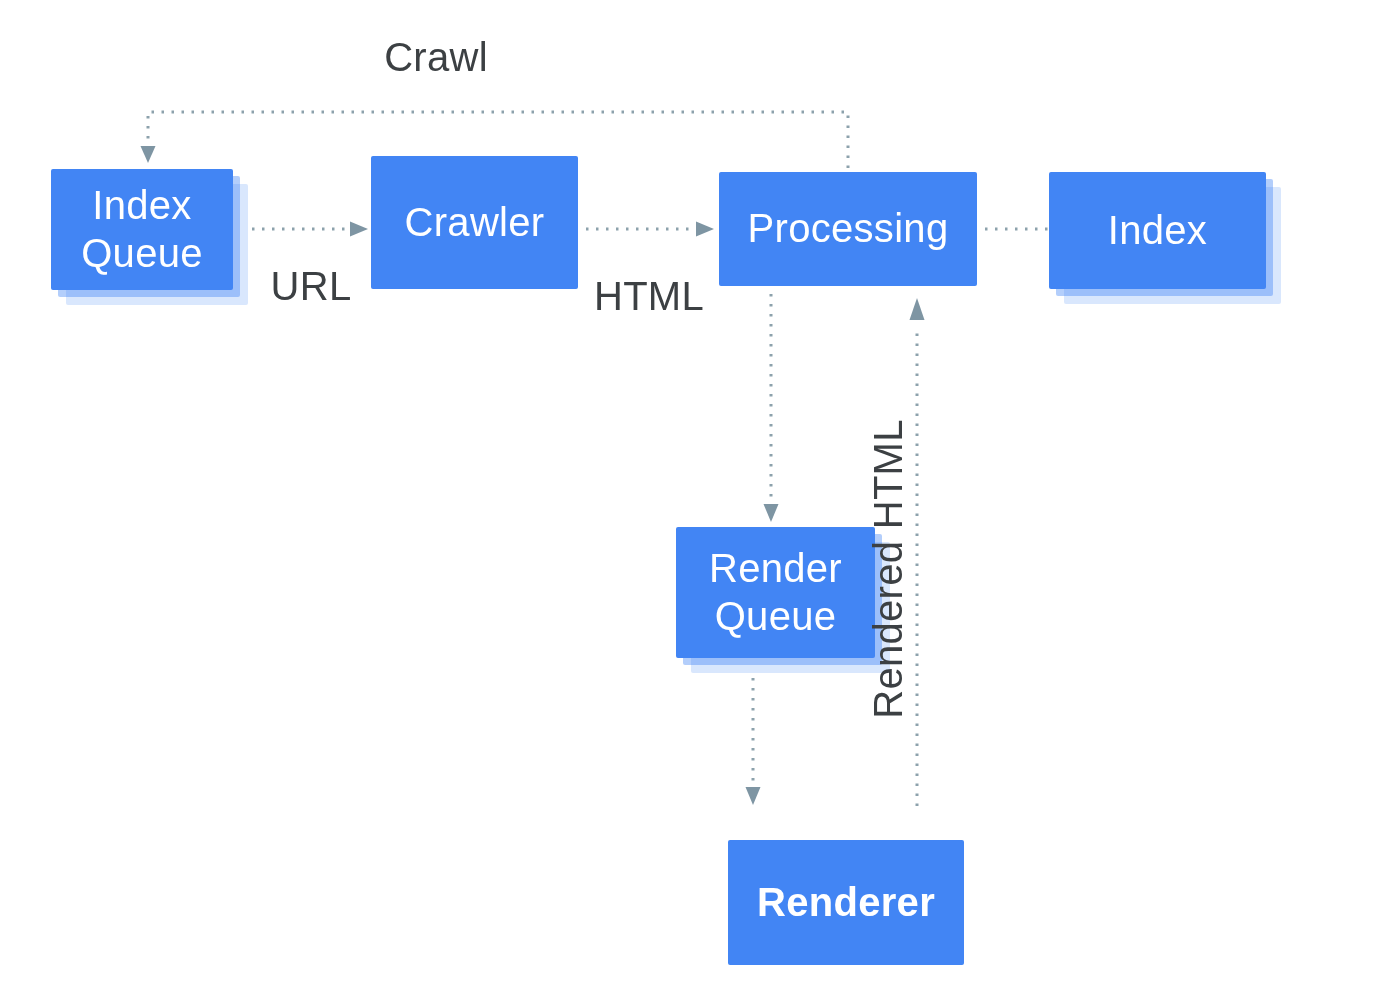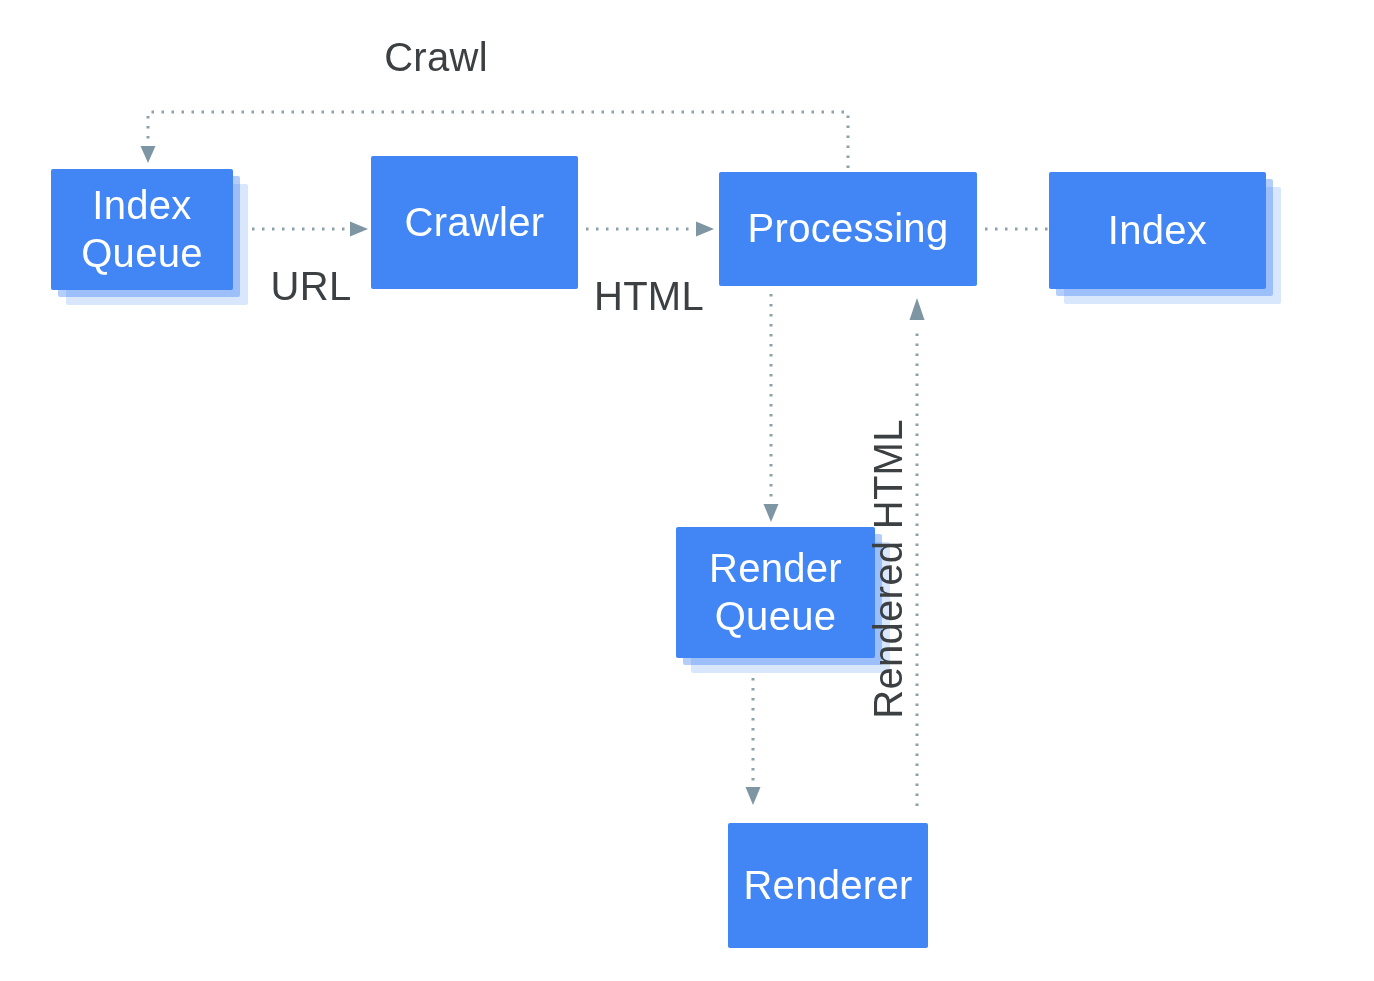--- a/index.html
+++ b/index.html
@@ -58,21 +58,21 @@
     letter-spacing: 0.3px;
   }
   .edge-label.vertical {
     transform: translate(-50%, -50%) rotate(-90deg);
   }
   #node-crawl-queue  { left: 51px;   top: 169px; width: 182px; height: 121px; }
   #node-crawler      { left: 371px;  top: 156px; width: 207px; height: 133px; }
   #node-processing   { left: 719px;  top: 172px; width: 258px; height: 114px; }
   #node-index        { left: 1049px; top: 172px; width: 217px; height: 117px; }
   #node-render-queue { left: 636px;  top: 527px; width: 199px; height: 131px; margin-left: 40px; }
-  #node-renderer     { left: 728px;  top: 823px; width: 200px; height: 125px; }
+  #node-renderer     { left: 728px;  top: 840px; width: 236px; height: 125px; font-weight: bold; }
 
   #label-urls          { left: 436px; top: 57px;  }
   #label-url           { left: 311px; top: 286px; }
   #label-html          { left: 649px; top: 296px; }
   #label-rendered-html { left: 888px; top: 569px; }
 </style>
 </head>
 <body>
 
 <div class="canvas">

